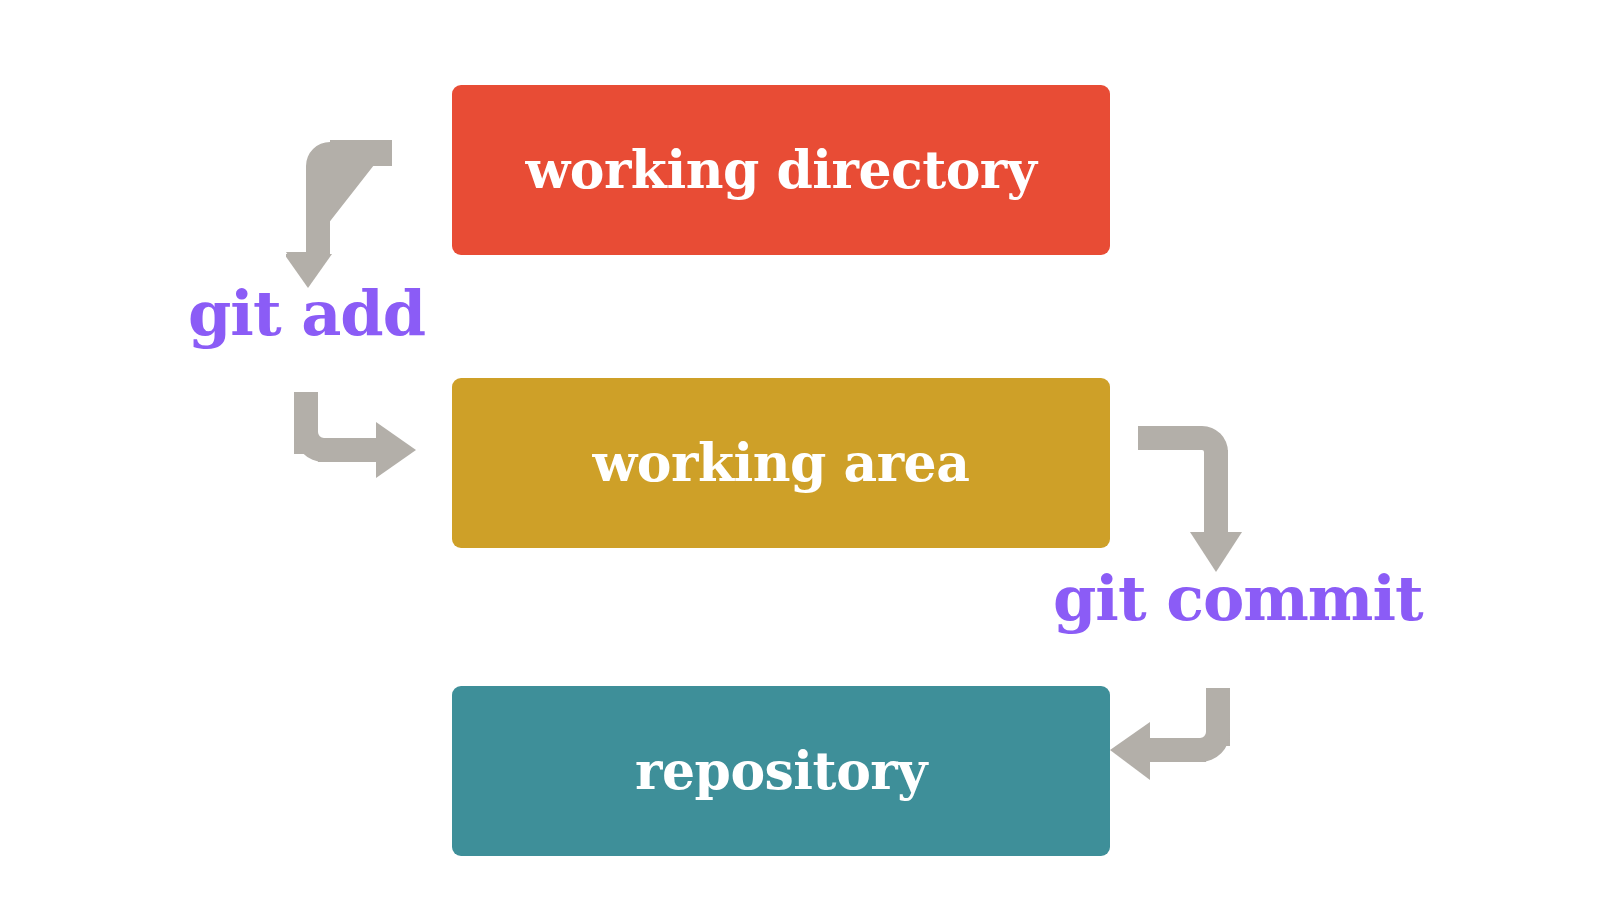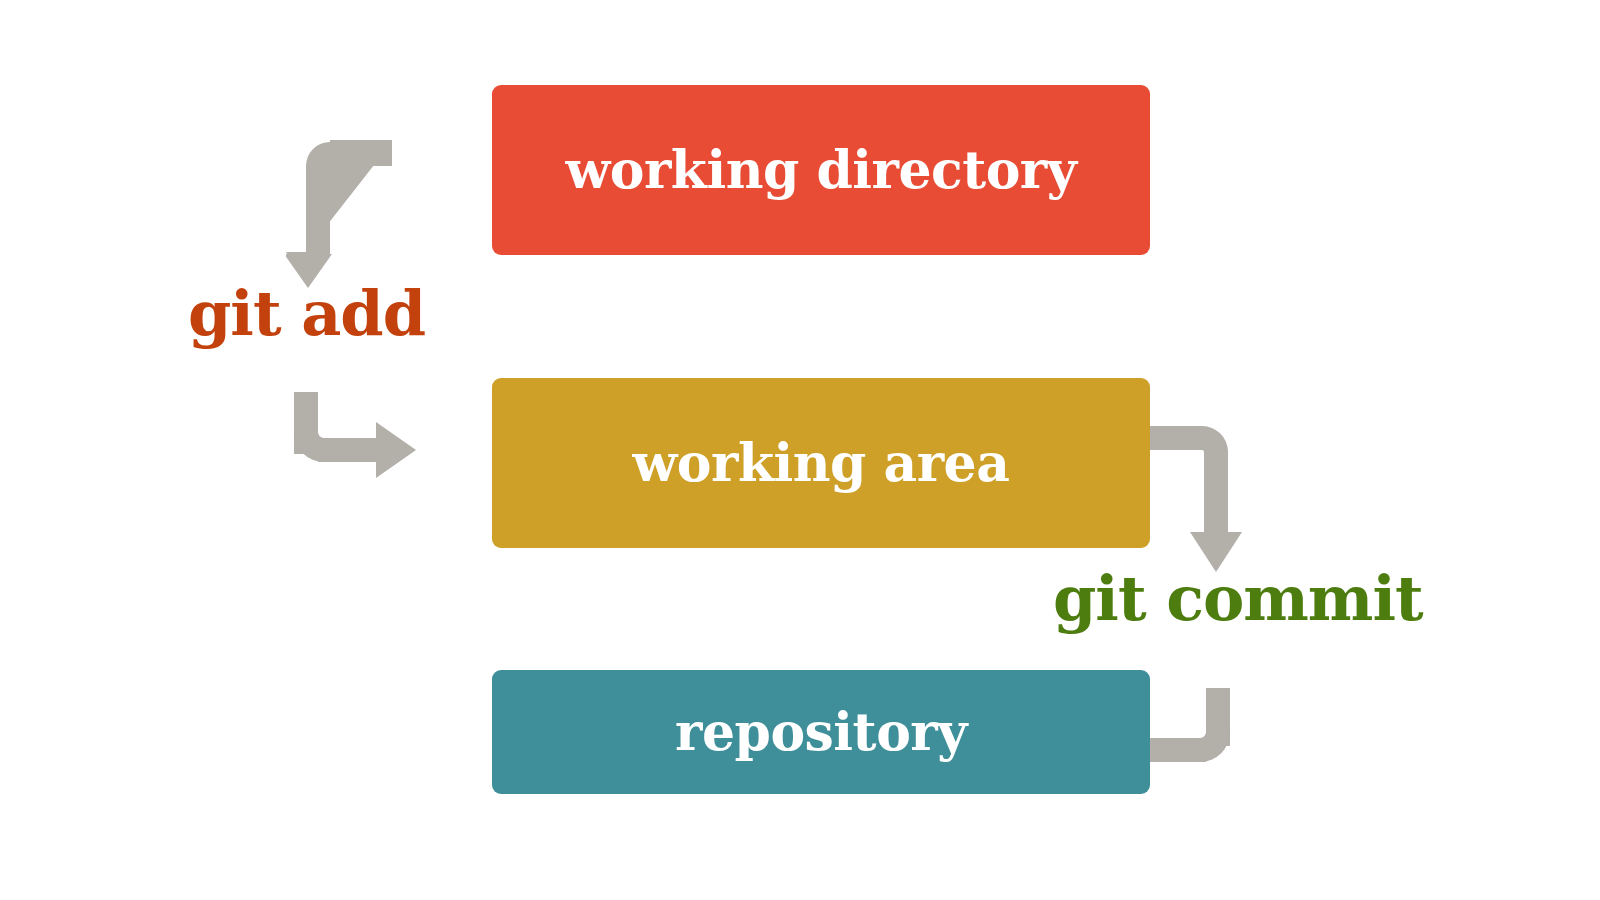--- a/index.html
+++ b/index.html
@@ -22,36 +22,35 @@
   
   .stage-box {
     position: absolute;
     left: 452px;
     width: 658px;
     border-radius: 9px;
     display: flex;
     align-items: center;
     justify-content: center;
     box-sizing: border-box;
-    margin-left: 40px;
   }
   .stage-label {
     font-family: "DejaVu Serif", serif;
     font-weight: bold;
     color: #ffffff;
     font-size: 52px;
     letter-spacing: -0.5px;
     line-height: 1;
     white-space: nowrap;
     -webkit-font-smoothing: antialiased;
   }
 
   #box-working  { top: 85px;  height: 170px; }
   #box-staging  { top: 378px; height: 170px; }
-  #box-repo     { top: 670px; height: 124px; }
+  #box-repo     { top: 686px; height: 170px; }
 
   
   .command-label {
     position: absolute;
     font-family: "DejaVu Serif", serif;
     font-weight: bold;
     font-size: 62px;
     line-height: 1;
     white-space: nowrap;
     letter-spacing: -1px;
@@ -141,17 +140,17 @@
   </div>
 
   <div class="stage-box" id="box-staging" style="background:#cea028">
     <span class="stage-label">working area</span>
   </div>
 
   <div class="stage-box" id="box-repo" style="background:#3e8f99">
     <span class="stage-label">repository</span>
   </div>
 
-  <div class="command-label" id="label-git-add" style="color:#c2410c">git add</div>
+  <div class="command-label" id="label-git-add" style="color:#8b5cf6">git add</div>
 
-  <div class="command-label" id="label-git-commit" style="color:#4d7c0f">git commit</div>
+  <div class="command-label" id="label-git-commit" style="color:#8b5cf6">git commit</div>
 
 </div>
 
 </body></html>

